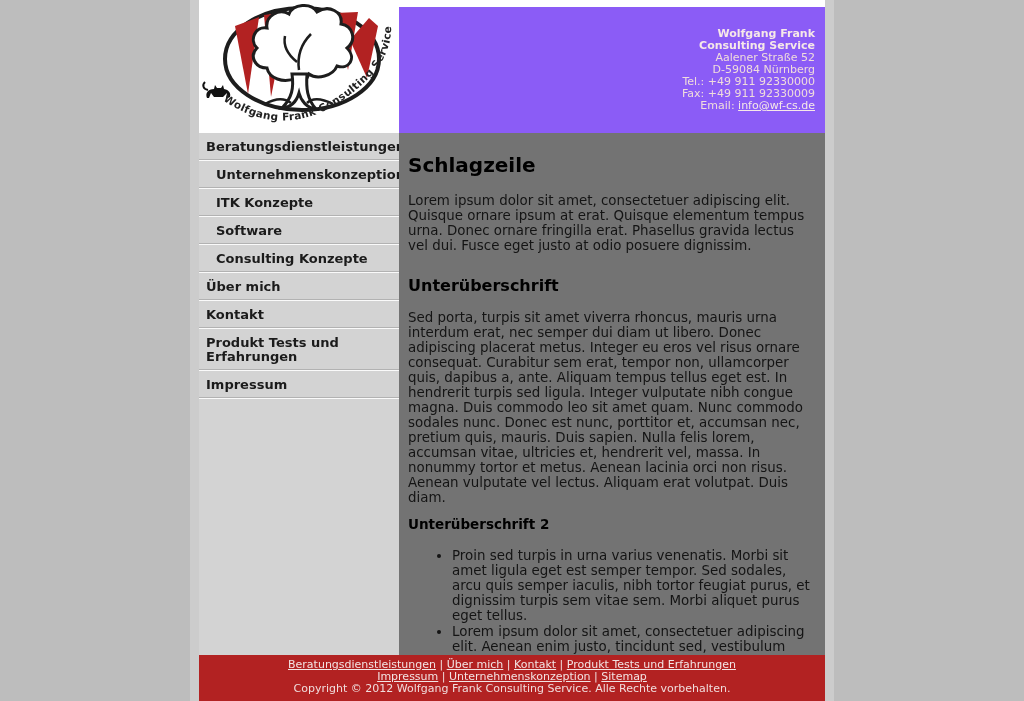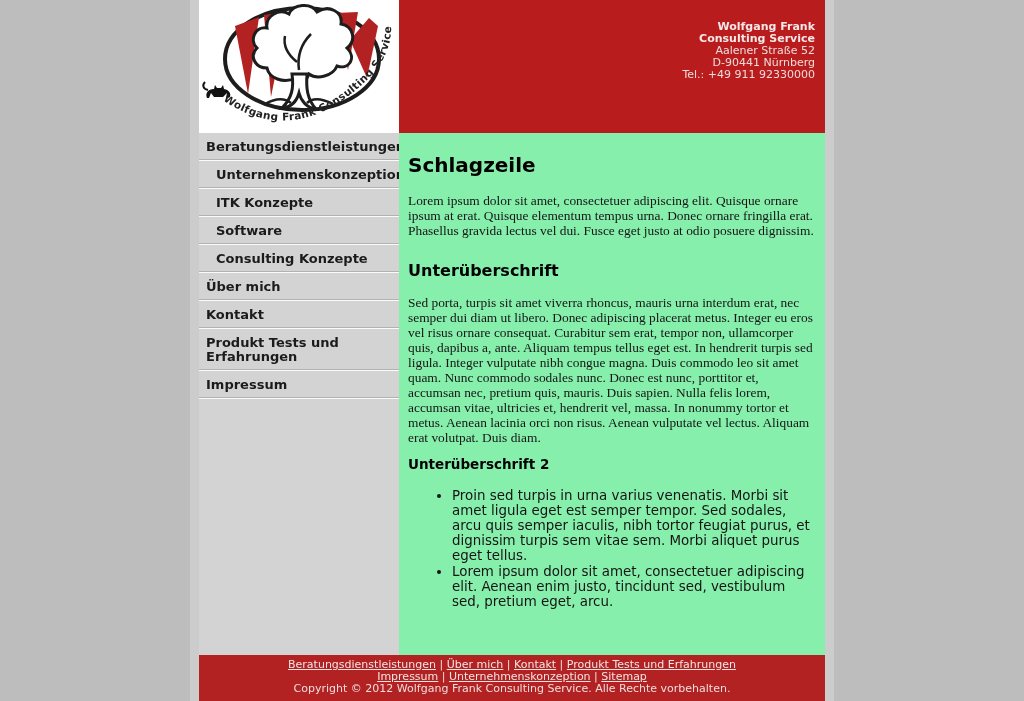--- a/index.html
+++ b/index.html
@@ -17,46 +17,46 @@
   .page{
     width:626px;margin:0 auto;height:701px;
     display:flex;flex-direction:column;
     background:#ffffff;
   }
   
   .header{display:flex;height:133px;flex:0 0 auto;}
   .logo-box{width:200px;height:133px;background:#ffffff;flex:0 0 auto;}
   .logo-box svg{display:block;}
   .header-red{
-    flex:1;background:#b91c1c;color:#f0dcdc;
+    flex:1;background:#8b5cf6;color:#f0dcdc;
     text-align:right;padding:21px 10px 9px 0;
-    font-size:11px;line-height:12px;
+    font-size:11px;line-height:12px;margin-top:7px;
   }
   .header-red .co-name{font-weight:bold;color:#f6e8e8;}
   .header-red a{color:#f6e8e8;text-decoration:underline;}
   
   .body{display:flex;flex:1 1 auto;min-height:0;}
   .sidebar{width:200px;flex:0 0 auto;background:#d3d3d3;}
   .menu-item{
     font-size:13px;font-weight:bold;color:#1b1b1b;
     padding:7px 4px 6px 7px;line-height:14px;
     border-bottom:1px solid #fafafa;
     box-shadow:inset 0 -1px 0 #b2b2b2;
     cursor:pointer;
   }
   .menu-item.sub{padding-left:17px;}
   .content{
-    flex:1;background:#86efac;color:#141414;
+    flex:1;background:#737373;color:#141414;
     padding:13px 11px 0 9px;
     font-size:13.4px;line-height:15px;
   }
   .content h1{font-size:20px;line-height:22px;margin:8px 0 17px 0;color:#000;}
   .content h2{font-size:16px;line-height:18px;margin:24px 0 15px 0;color:#000;}
   .content h3{font-size:13.5px;line-height:15px;margin:12px 0 16px 0;color:#000;}
-  .content p{margin:0 0 10px 0;font-family:Liberation Serif, serif;}
+  .content p{margin:0 0 10px 0;}
   .content ul{margin:14px 0 0 28px;padding-left:16px;}
   .content li{margin:0 0 1px 0;}
   
   .footer{
     flex:0 0 auto;background:#b22222;color:#f0dcdc;
     text-align:center;font-size:11px;line-height:12px;
     padding:4px 6px 6px 6px;min-height:33px;
   }
   .footer a{color:#f3e3e3;text-decoration:underline;}
 </style>
@@ -98,22 +98,24 @@
           </defs>
           <text font-size="10.5" font-weight="bold" fill="#222222" letter-spacing="0.4">
             <textPath href="#arcText" startOffset="1%" id="logo-textpath">Wolfgang Frank Consulting Service</textPath>
           </text>
         </svg>
       </div>
       <div class="header-red">
         <div class="co-name">Wolfgang Frank</div>
         <div class="co-name">Consulting Service</div>
         <div>Aalener Straße 52</div>
-        <div>D-90441 Nürnberg</div>
+        <div>D-59084 Nürnberg</div>
         <div>Tel.: +49 911 92330000</div>
+        <div>Fax: +49 911 92330009</div>
+        <div><span>Email: </span><a href="#">info@wf-cs.de</a></div>
       </div>
     </div>
 
     <div class="body">
       <div class="sidebar">
           <div class="menu-item">Beratungsdienstleistungen</div>
           <div class="menu-item sub">Unternehmenskonzeption</div>
           <div class="menu-item sub">ITK Konzepte</div>
           <div class="menu-item sub">Software</div>
           <div class="menu-item sub">Consulting Konzepte</div>

